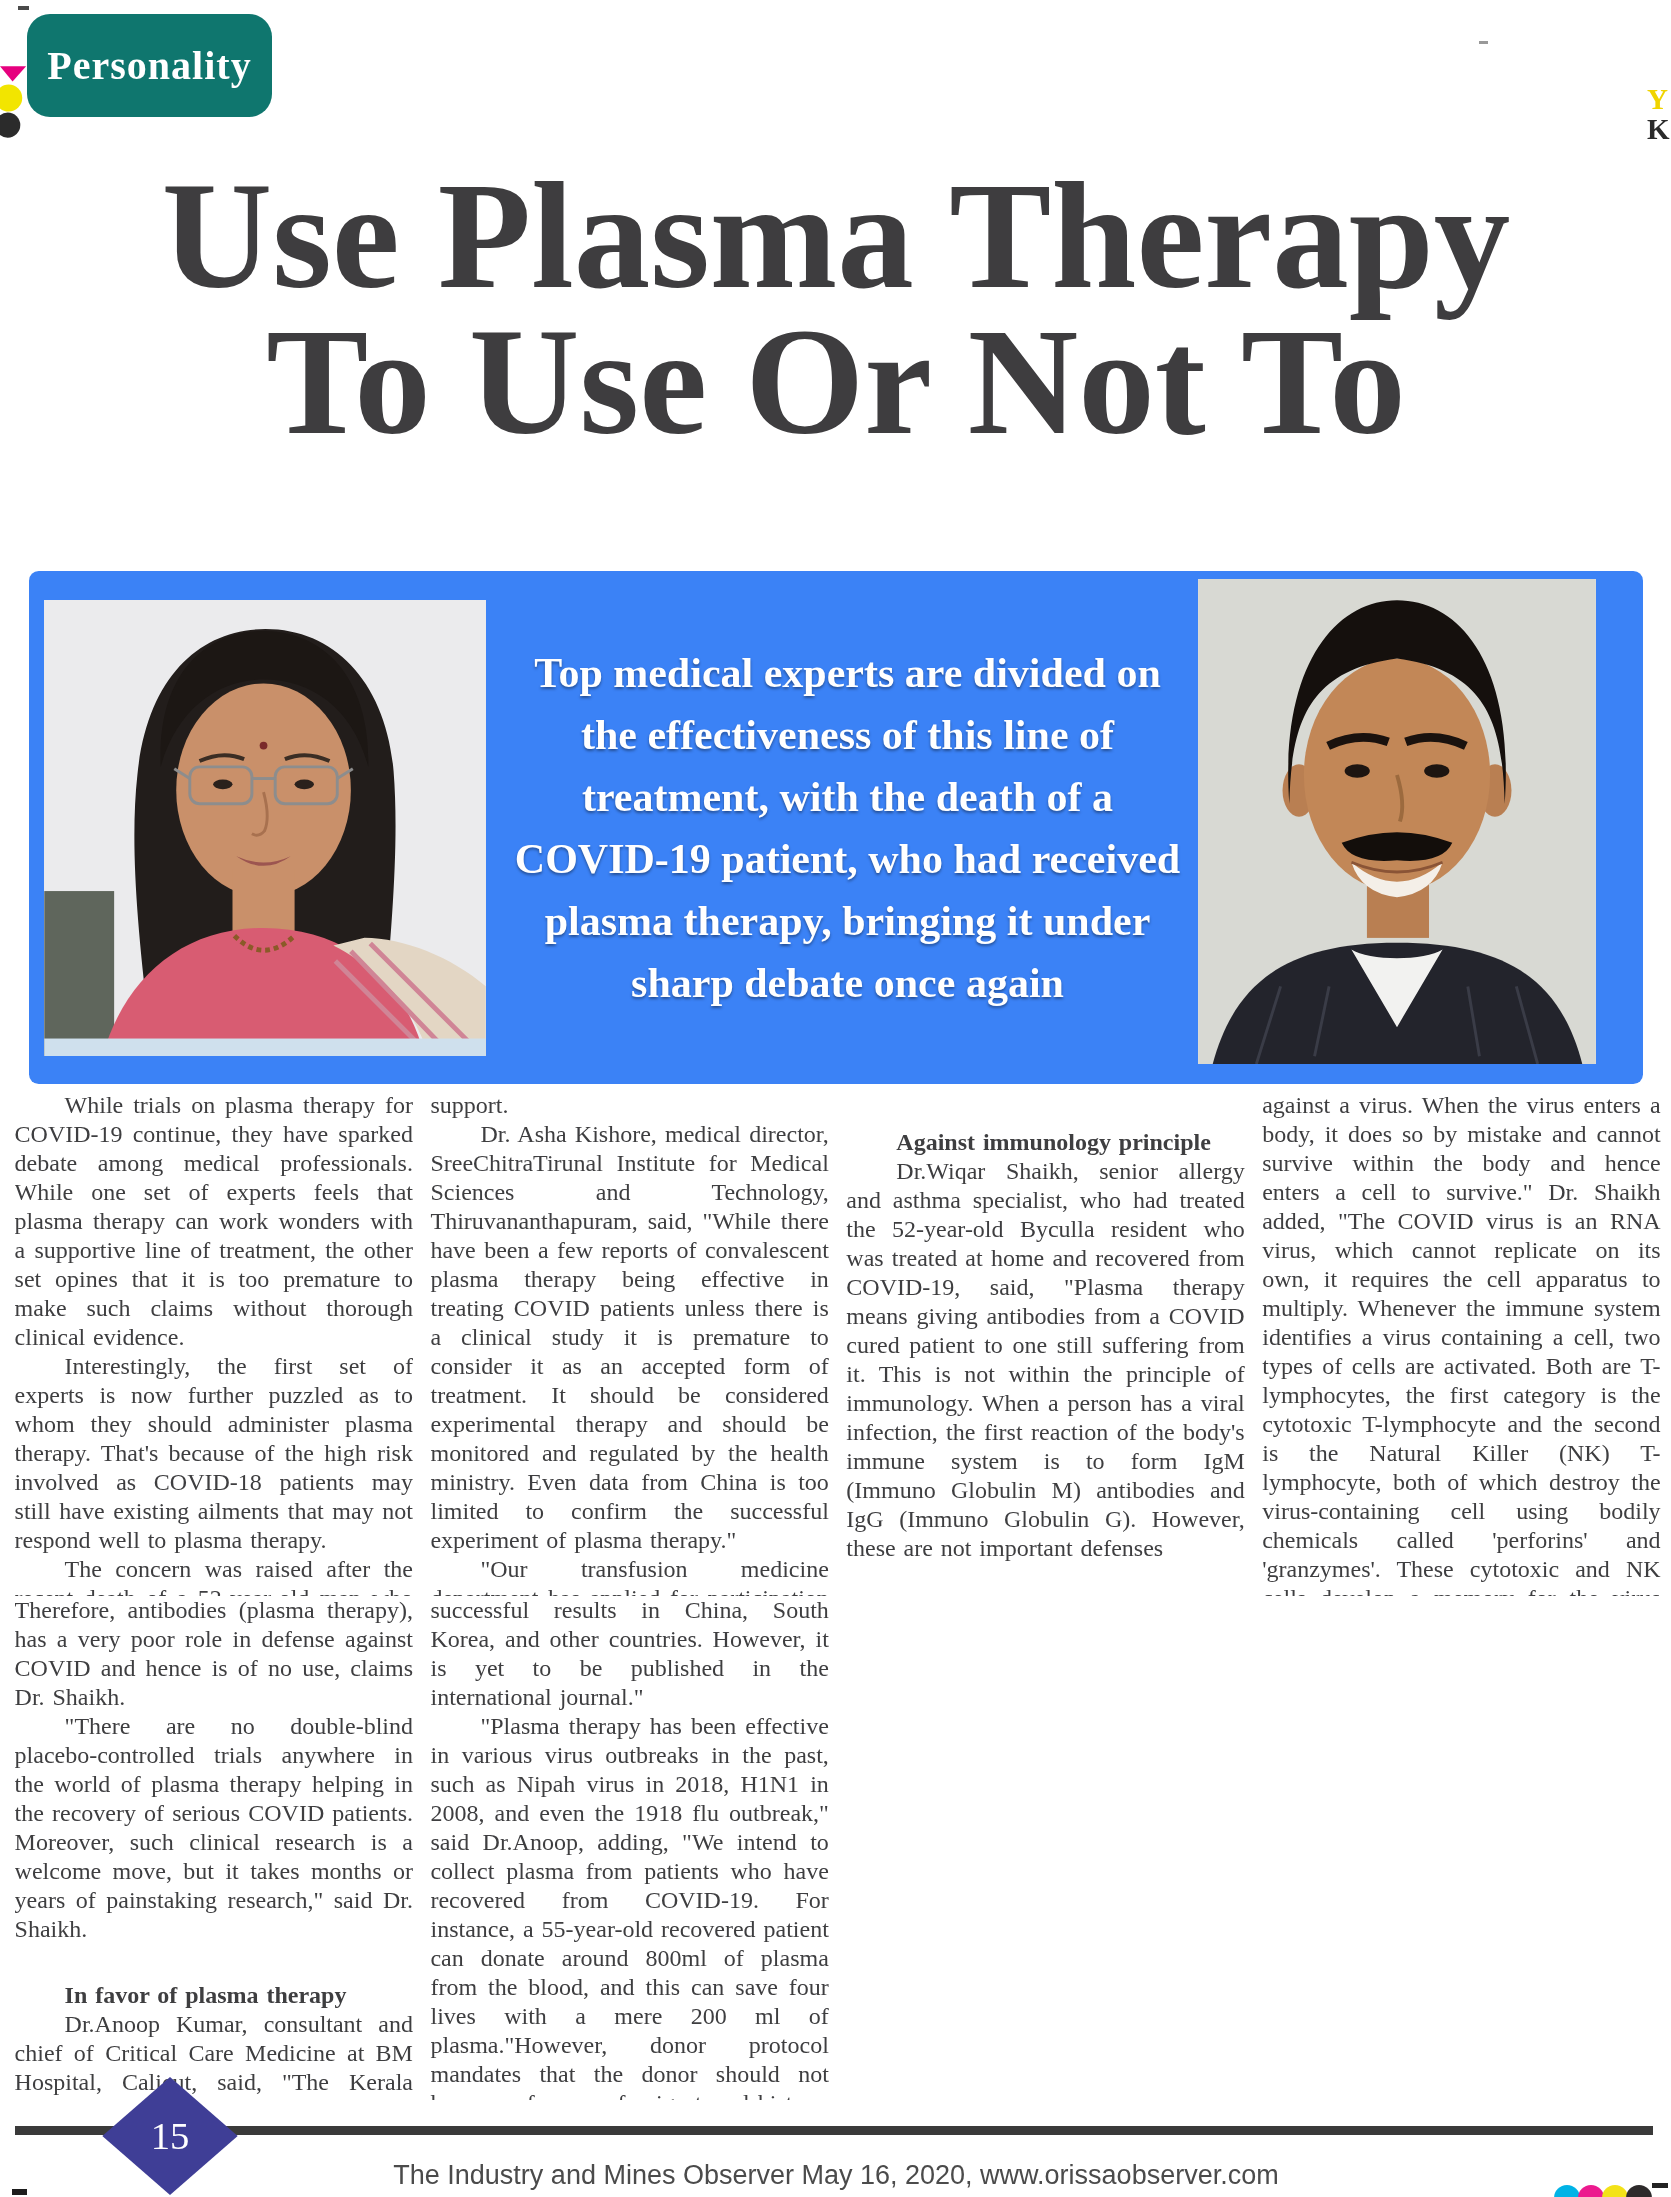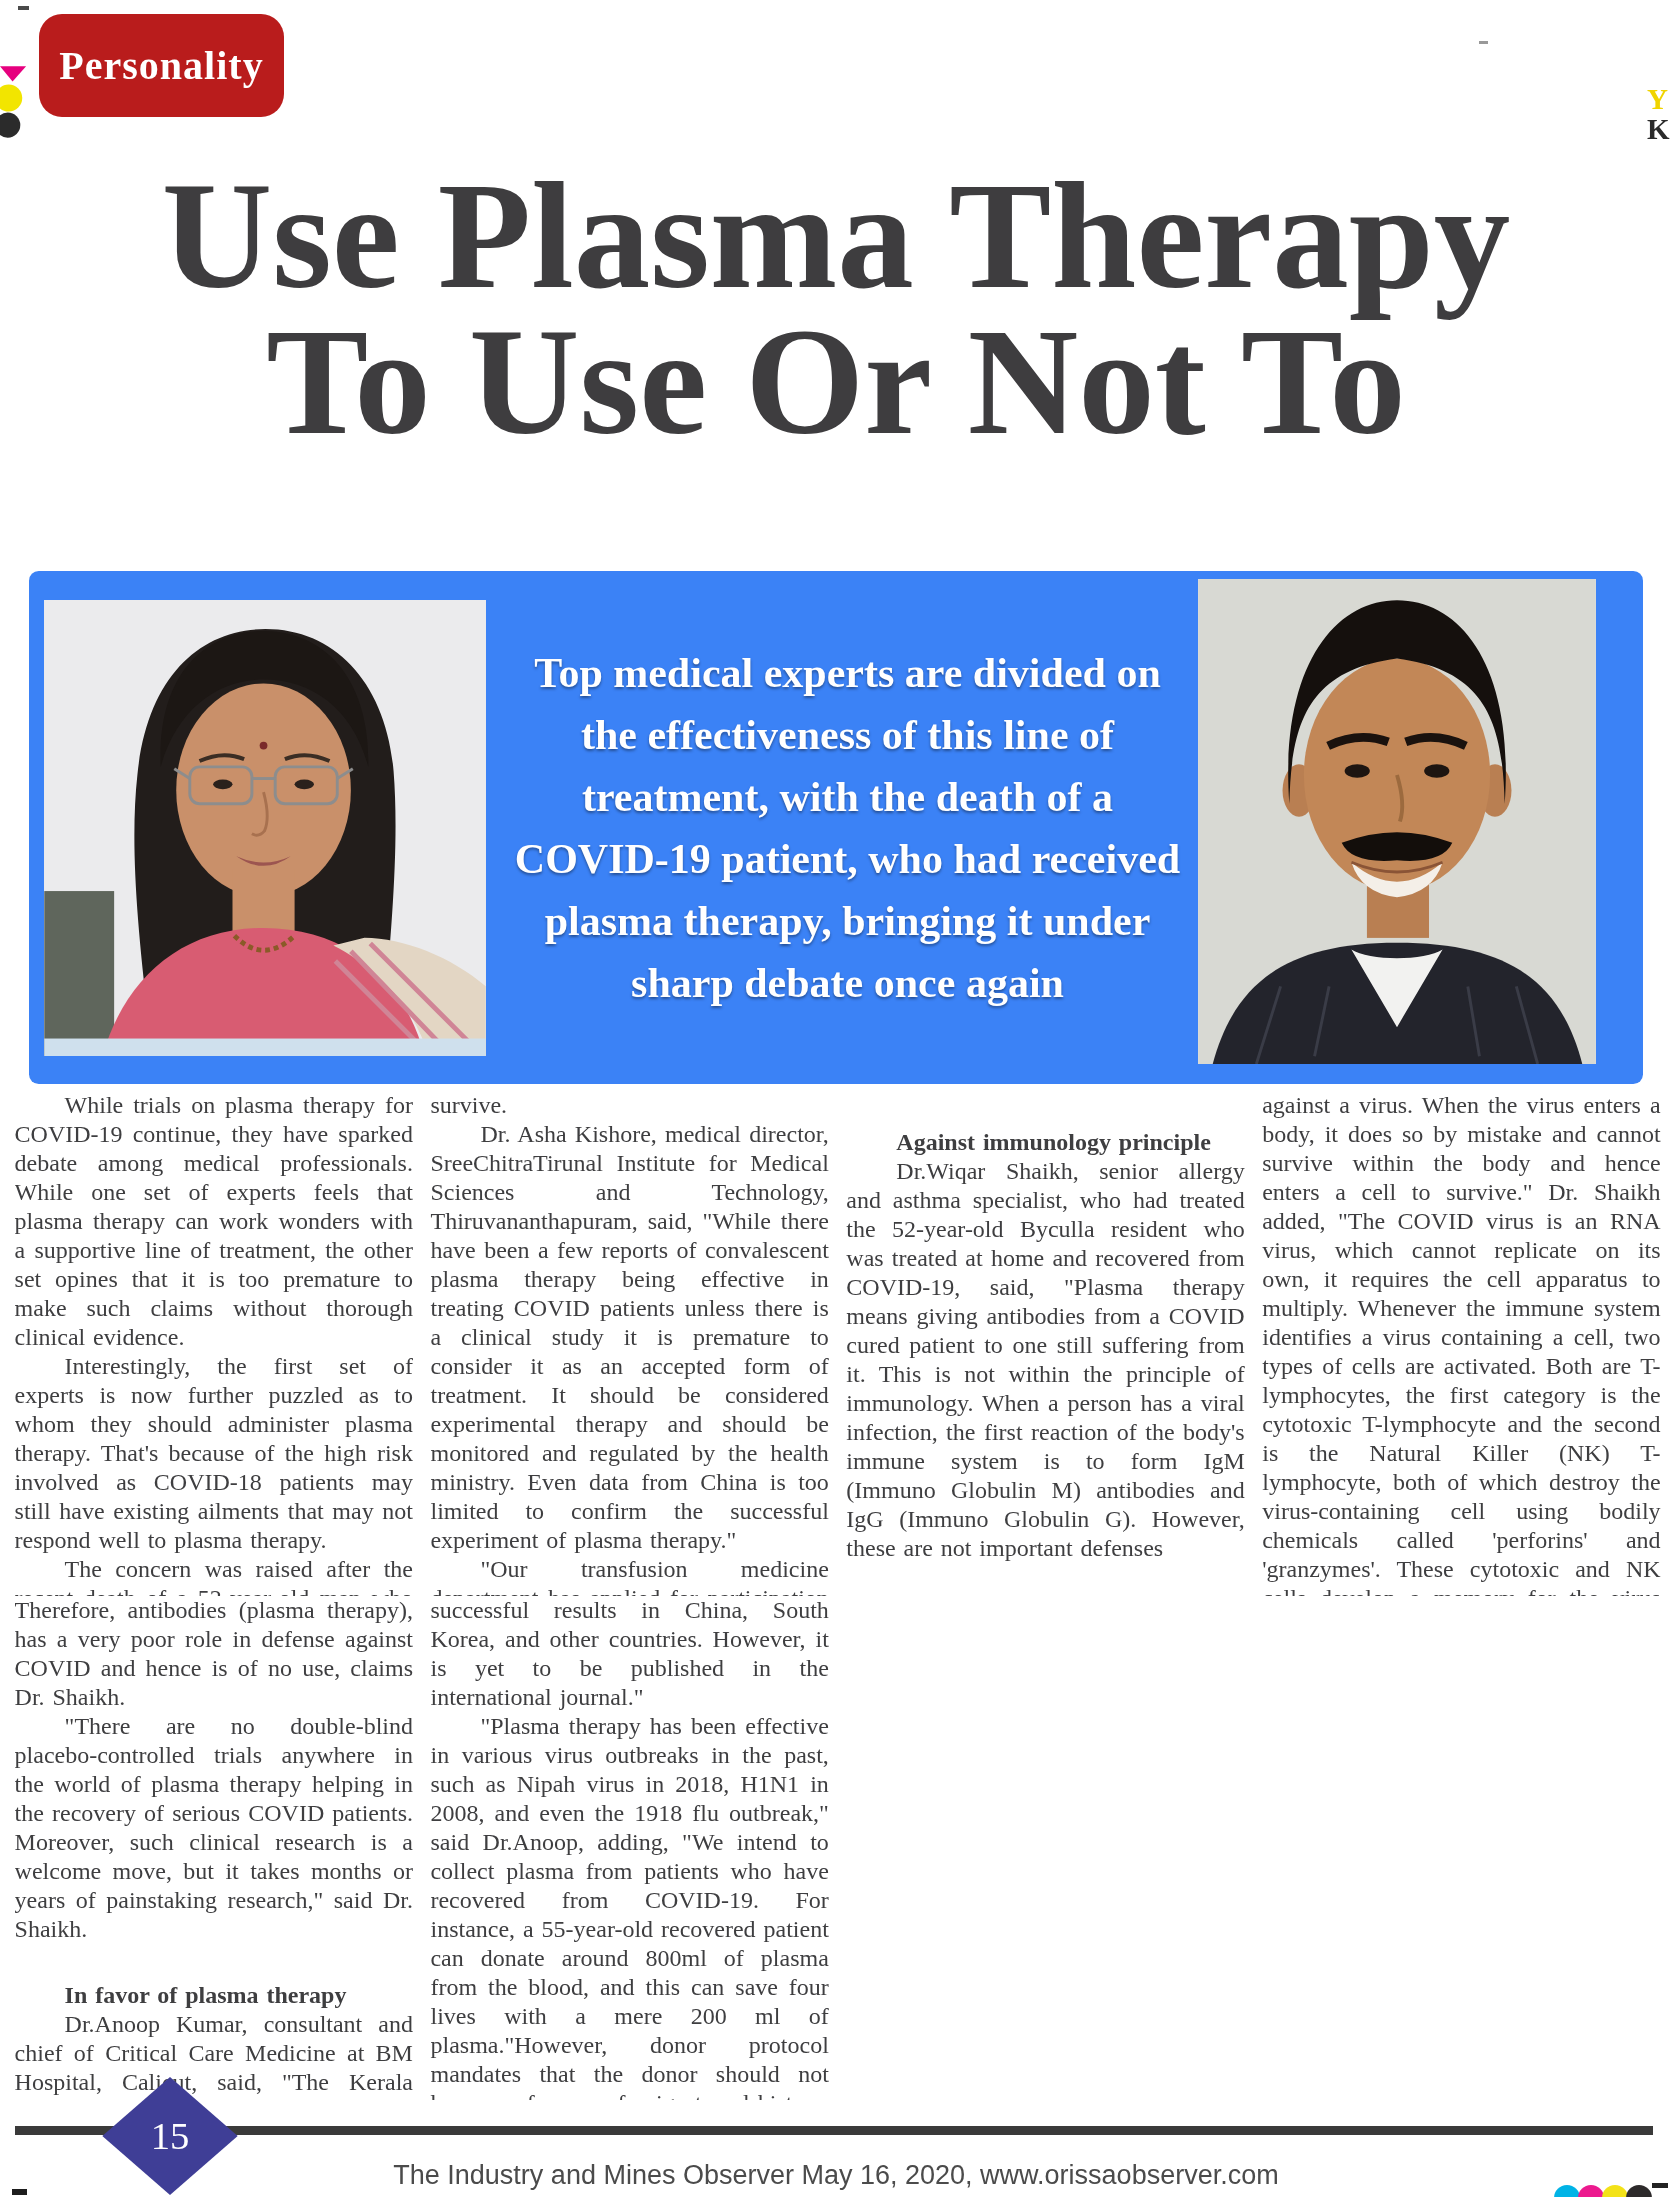--- a/index.html
+++ b/index.html
@@ -60,21 +60,21 @@
 
   <svg class="mark" style="left:0;top:58px;" width="29" height="82" viewBox="0 0 30 84">
     <polygon points="0,8 27,8 13,24" fill="#e6007e"></polygon>
     <circle cx="9" cy="41" r="14" fill="#f2e500"></circle>
     <circle cx="8" cy="69" r="13" fill="#2b2b2b"></circle>
   </svg>
 
   <div class="plate-letter" style="left: 1647px; top: 85px; color: rgb(240, 212, 0);">Y</div>
   <div class="plate-letter" style="left: 1647px; top: 115px; color: rgb(43, 43, 43);">K</div>
 
-  <div class="badge" style="background: #b91c1c; margin-left: 12px;">
+  <div class="badge" style="background: #0f766e;">
     <span class="badge-label">Personality</span>
   </div>
 
   <div class="headline">
       <div class="headline-line">Use Plasma Therapy</div>
       <div class="headline-line">To Use Or Not To</div>
     </div>
 
   <div class="banner" style="background: #3b82f6;">
 
@@ -135,21 +135,21 @@
     </div>
   </div>
 
   <div class="columns">
       <div class="col">
         <p class="indent">While trials on plasma therapy for COVID-19 continue, they have sparked debate among medical professionals. While one set of experts feels that plasma therapy can work wonders with a supportive line of treatment, the other set opines that it is too premature to make such claims without thorough clinical evidence.</p>
         <p class="indent">Interestingly, the first set of experts is now further puzzled as to whom they should administer plasma therapy. That's because of the high risk involved as COVID-18 patients may still have existing ailments that may not respond well to plasma therapy.</p>
         <p class="indent">The concern was raised after the recent death of a 52-year-old man who was given plasma therapy at a Mumbai hospital. The man had co-diseases and was on ventilator</p>
       </div>
       <div class="col">
-        <p class="">survive.</p>
+        <p class="">support.</p>
         <p class="indent">Dr. Asha Kishore, medical director, SreeChitraTirunal Institute for Medical Sciences and Technology, Thiruvananthapuram, said, "While there have been a few reports of convalescent plasma therapy being effective in treating COVID patients unless there is a clinical study it is premature to consider it as an accepted form of treatment. It should be considered experimental therapy and should be monitored and regulated by the health ministry. Even data from China is too limited to confirm the successful experiment of plasma therapy."</p>
         <p class="indent">"Our transfusion medicine department has applied for participation in a clinical trial of convalescent plasma for the treatment for COVID-19 called by the Indian Council of Medical</p>
       </div>
       <div class="col">
         <p class="indent subhead">Against immunology principle</p>
         <p class="indent">Dr.Wiqar Shaikh, senior allergy and asthma specialist, who had treated the 52-year-old Byculla resident who was treated at home and recovered from COVID-19, said, "Plasma therapy means giving antibodies from a COVID cured patient to one still suffering from it. This is not within the principle of immunology. When a person has a viral infection, the first reaction of the body's immune system is to form IgM (Immuno Globulin M) antibodies and IgG (Immuno Globulin G). However, these are not important defenses</p>
       </div>
       <div class="col">
         <p class="">against a virus. When the virus enters a body, it does so by mistake and cannot survive within the body and hence enters a cell to survive." Dr. Shaikh added, "The COVID virus is an RNA virus, which cannot replicate on its own, it requires the cell apparatus to multiply. Whenever the immune system identifies a virus containing a cell, two types of cells are activated. Both are T-lymphocytes, the first category is the cytotoxic T-lymphocyte and the second is the Natural Killer (NK) T-lymphocyte, both of which destroy the virus-containing cell using bodily chemicals called 'perforins' and 'granzymes'. These cytotoxic and NK cells develop a memory for the virus within the body, and when the person gets infected with the same virus again, the memory cytotoxic and NK cells launch an immediate attack and kill the virus.</p>
       </div>

